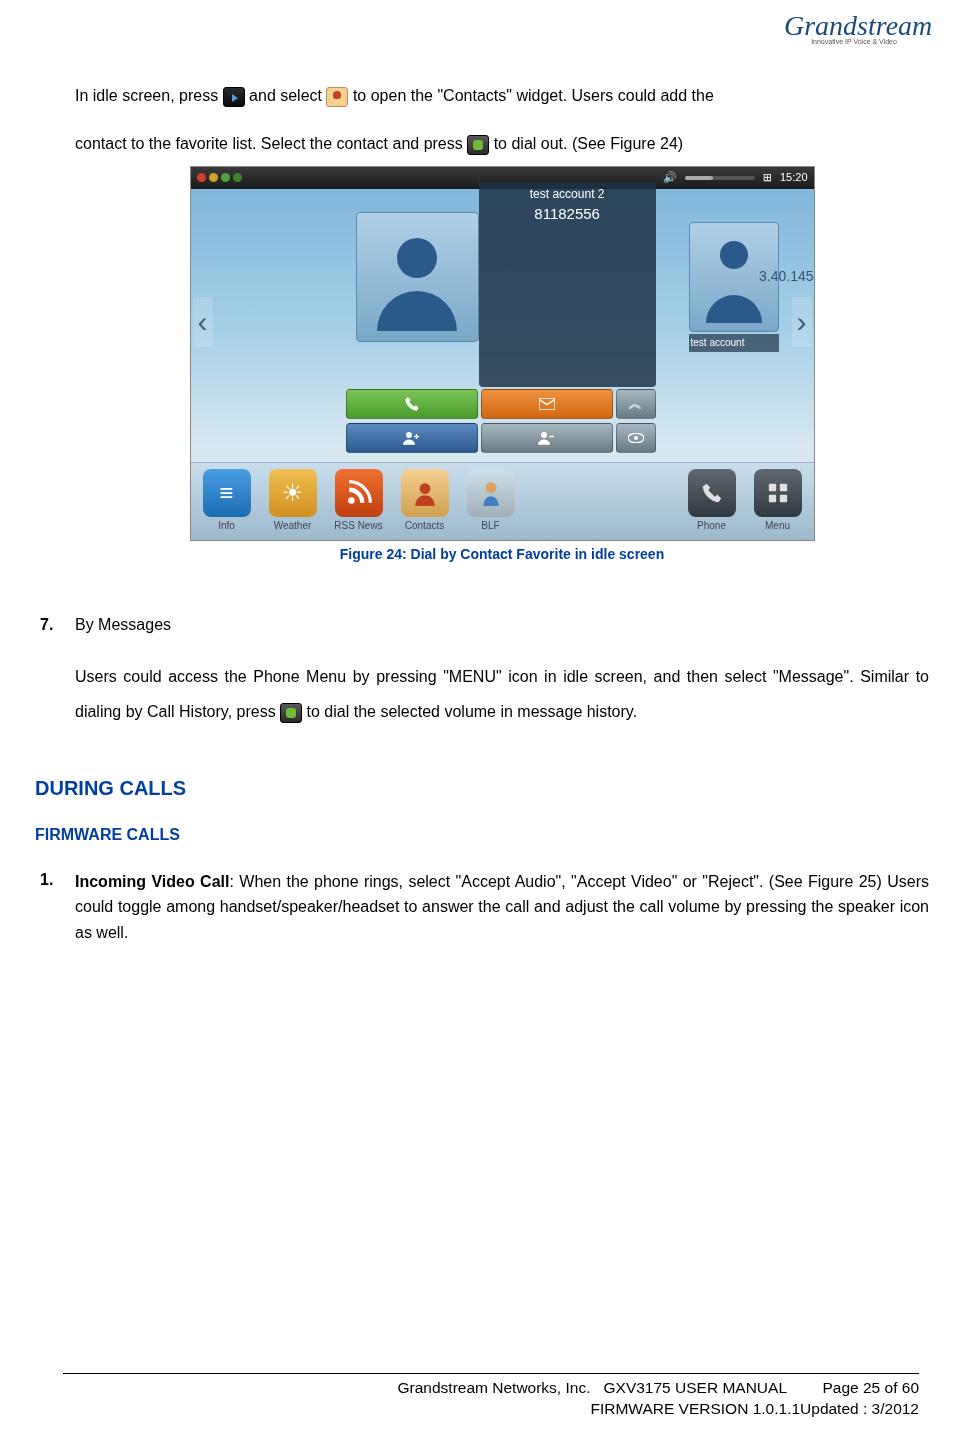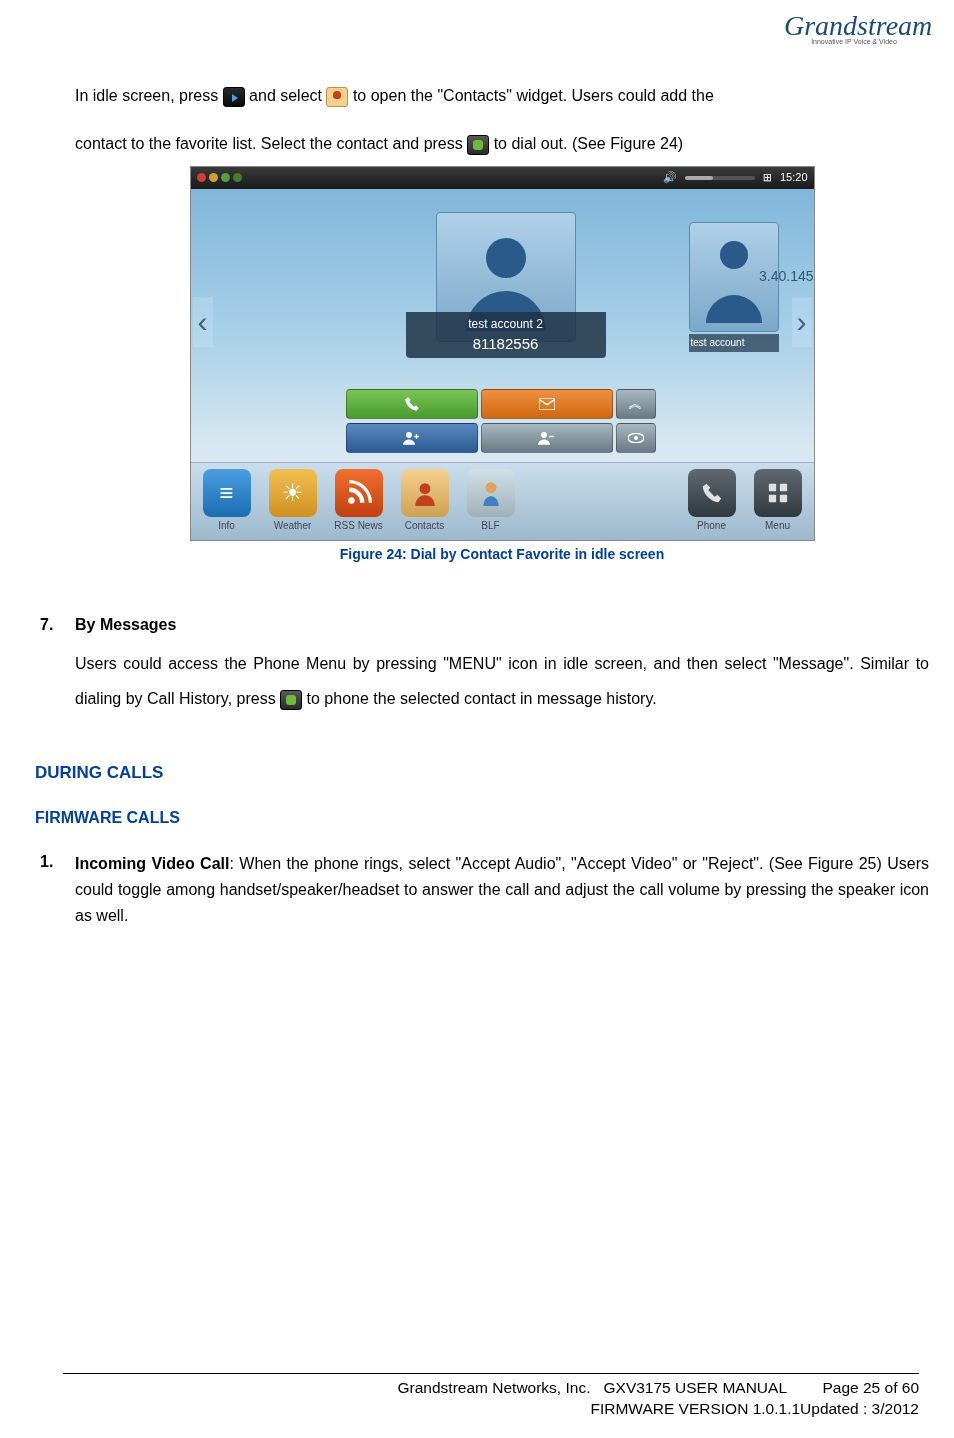--- a/index.html
+++ b/index.html
@@ -122,21 +122,20 @@
   .ss-right { display: flex; align-items: center; gap: 8px; }
   .ss-vol { width: 70px; height: 4px; background: #555; border-radius: 2px; position: relative; }
   .ss-vol::before { content:''; position:absolute; left:0; top:0; width:40%; height:100%; background:#aaa; border-radius:2px;}
   .ss-maincard {
     position: absolute;
     left: 165px;
     top: 45px;
     width: 300px;
     height: 175px;
     display: flex;
-    flex-direction: column;
   }
   .ss-avatar {
     width: 140px;
     height: 130px;
     background: linear-gradient(#b0d0e8, #7aa8c8);
     border: 1px solid #5a8ab0;
     border-radius: 4px;
     margin: 0 auto;
     position: relative;
   }
@@ -307,34 +306,34 @@
   }
   .list-num {
     width: 35px;
     font-weight: bold;
     flex-shrink: 0;
   }
   .list-body {
     flex: 1;
   }
   .list-title {
-    font-weight: bold;
-    margin-bottom: 9px;
+    font-weight: normal;
+    margin-bottom: 22px;
   }
   .list-para {
     text-align: justify;
     line-height: 2.2;
   }
   .list-para-tight {
     text-align: justify;
     line-height: 1.6;
   }
   .h1 {
     color: #0040a0;
-    font-size: 17px;
+    font-size: 20px;
     font-weight: bold;
     margin-top: 45px;
     margin-bottom: 22px;
     margin-left: -40px;
   }
   .h2 {
     color: #0040a0;
     font-size: 16px;
     font-weight: bold;
     margin-bottom: 22px;
@@ -510,21 +509,21 @@
 
   <div class="figure-caption">Figure 24: Dial by Contact Favorite in idle screen</div>
 
   <div class="list-item" style="margin-left:-35px;">
     <div class="list-num">7.</div>
     <div class="list-body">
       <div class="list-title">By Messages</div>
       <div class="list-para">
         <span>Users could access the Phone Menu by pressing "MENU" icon in idle screen, and then select "Message". Similar to dialing by Call History, press </span>
         <span class="inline-icon icon-dial"></span>
-        <span> to phone the selected contact in message history.</span>
+        <span> to dial the selected volume in message history.</span>
       </div>
     </div>
   </div>
 
   <div class="h1">DURING CALLS</div>
   <div class="h2">FIRMWARE CALLS</div>
 
   <div class="list-item" style="margin-left:-35px;">
     <div class="list-num">1.</div>
     <div class="list-body list-para-tight">

